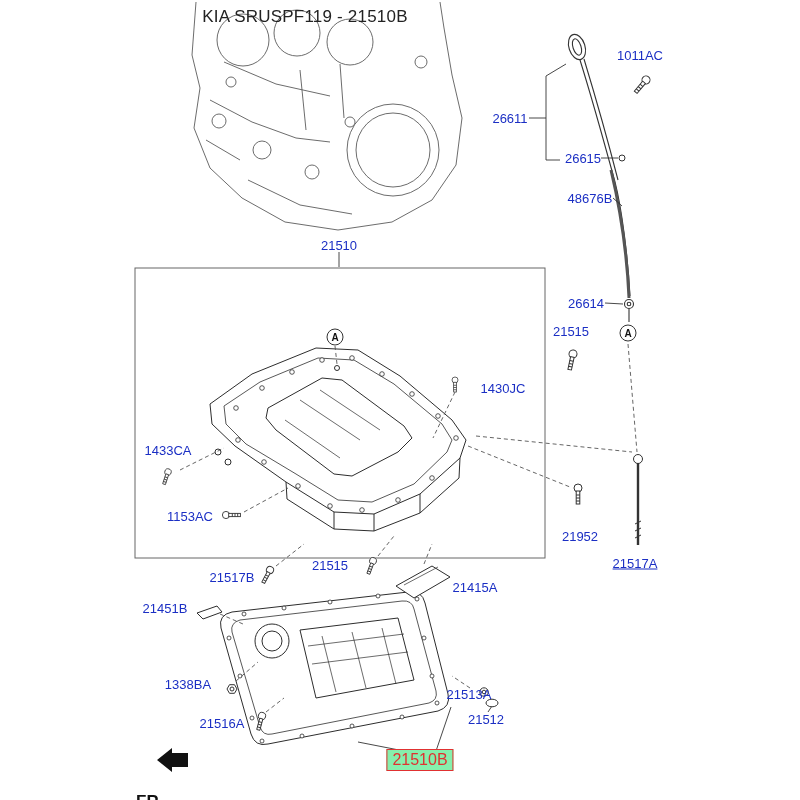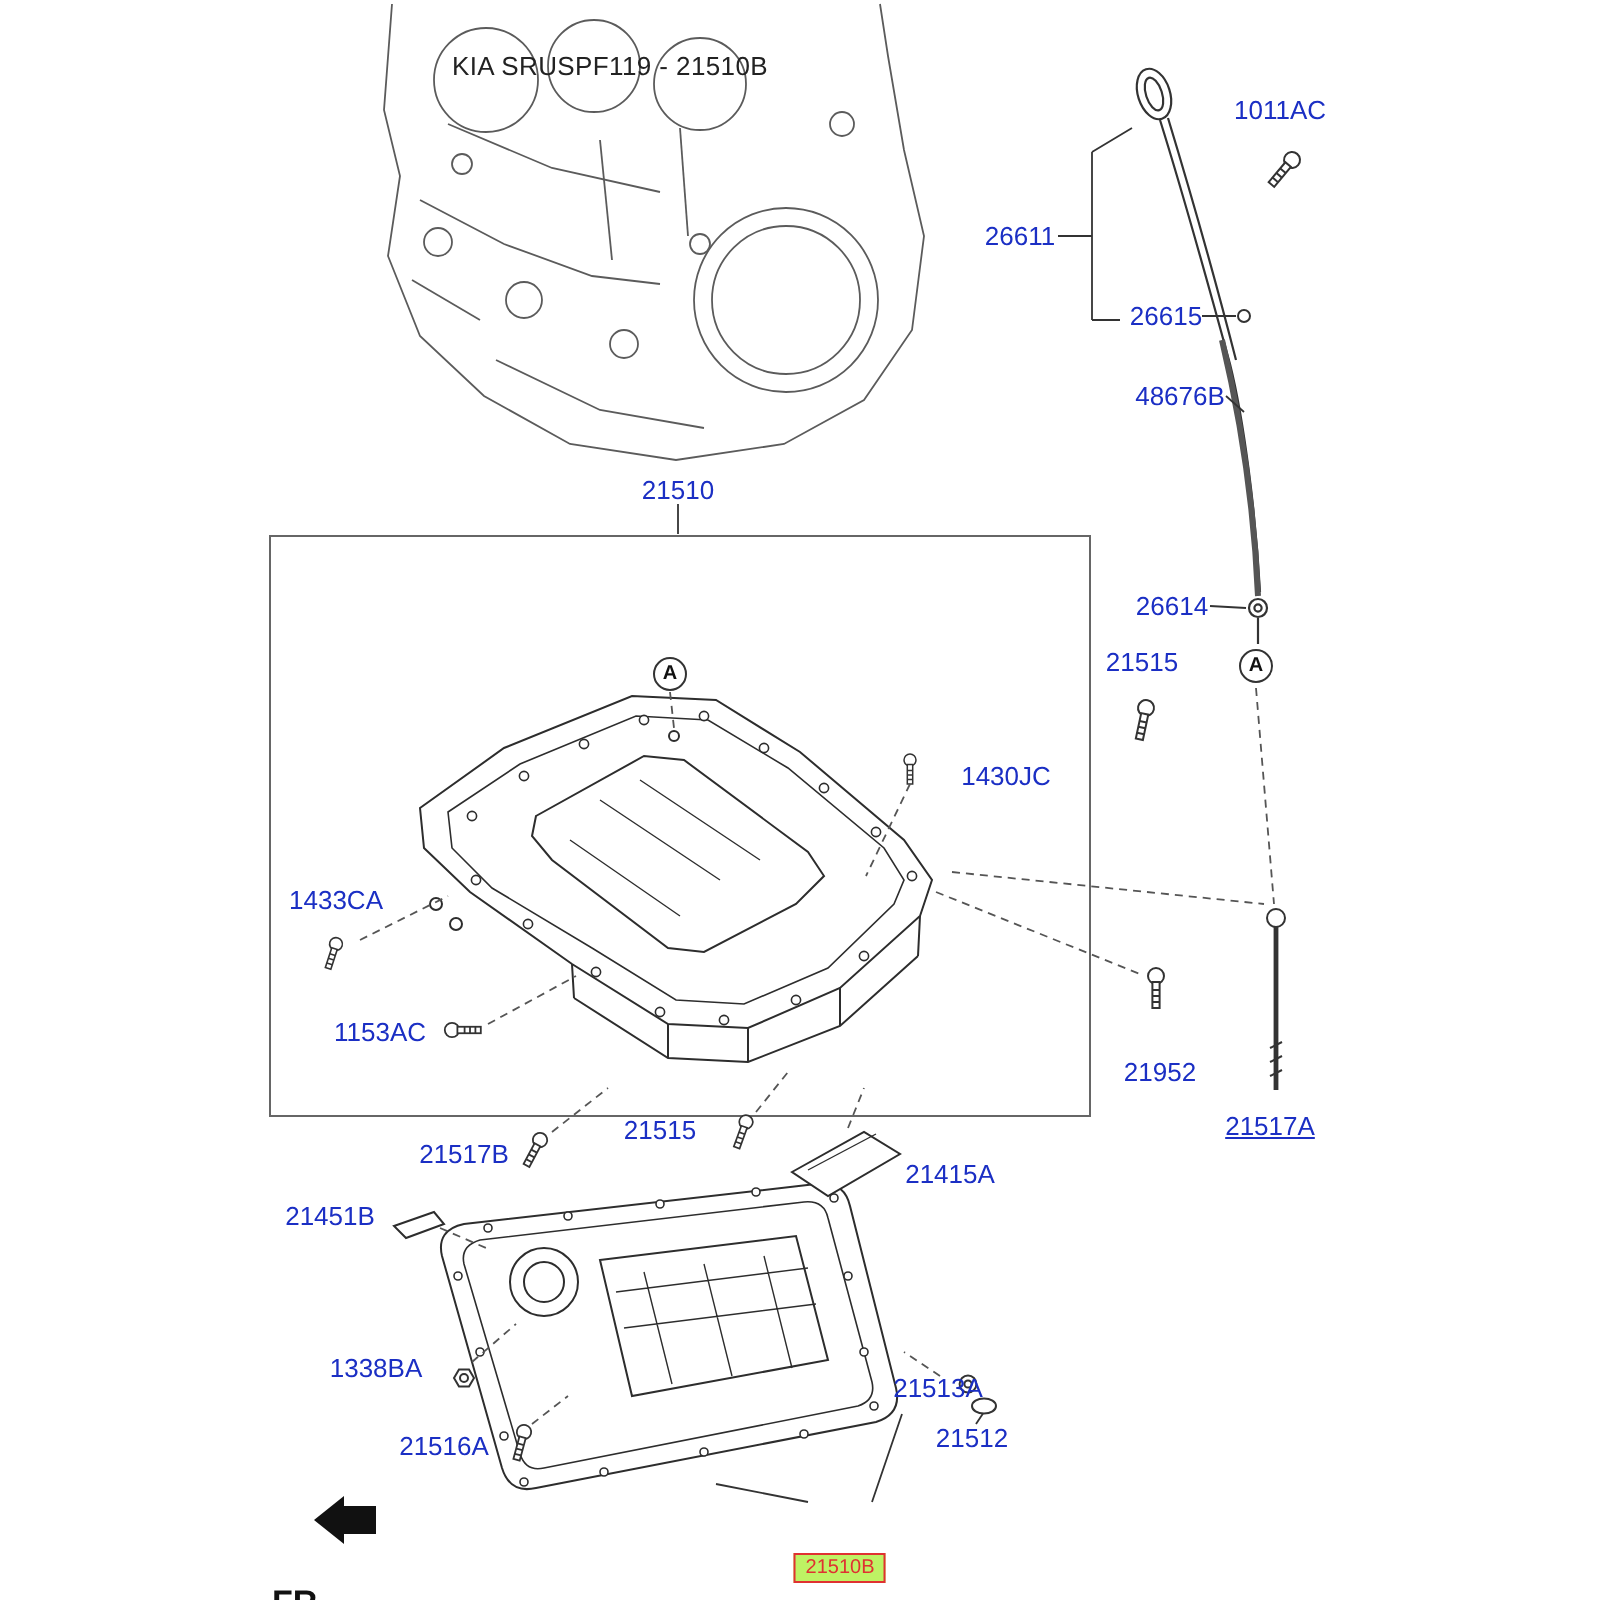--- a/index.html
+++ b/index.html
@@ -1,30 +1,30 @@
 <!DOCTYPE html>
 <html style="--callout-blue: #1b2fc4; --highlight-red: #e03131;"><head>
 <meta charset="utf-8">
 <style>
   * { margin:0; padding:0; box-sizing:border-box; }
   html,body { width:800px; height:800px; }
   body { background:#fff; font-family:"Liberation Sans", sans-serif; }
   .stage { position:relative; width:800px; height:800px; background:#fff; overflow:hidden; }
   .diagram-svg { position:absolute; left:0; top:0; }
-  .title { position:absolute; left:305px; top:33px; transform:translate(-50%,-50%);
-           font-size:13px; color:#222; letter-spacing:.2px; white-space:nowrap; }
+  .title { position:absolute; left:305px; top:17px; transform:translate(-50%,-50%);
+           font-size:17px; color:#222; letter-spacing:.2px; white-space:nowrap; }
   .callout-layer { position:absolute; left:0; top:0; width:100%; height:100%; }
   .callout { position:absolute; transform:translate(-50%,-50%);
              color:var(--callout-blue,#1b2fc4); font-size:13px; white-space:nowrap; cursor:pointer; }
   .marker { position:absolute; transform:translate(-50%,-50%); width:17px; height:17px;
             border:1.3px solid #333; border-radius:50%; background:#fff; color:#111;
             font-size:10px; font-weight:bold; display:flex; align-items:center; justify-content:center; }
   .highlight-callout { position:absolute; transform:translate(-50%,-50%);
             color:var(--highlight-red,#e03131); border:1.6px solid var(--highlight-red,#e03131);
-            background:#bef264; font-size:10px; padding:1px 5px; white-space:nowrap; cursor:pointer;margin-top:24px; }
+            background:#86efac; font-size:16px; padding:1px 5px; white-space:nowrap; cursor:pointer; }
   .fr { position:absolute; left:136px; top:770px; transform:translate(0,-50%);
         font-size:17px; font-weight:bold; color:#111;margin-top:32px; }
 </style>
 </head>
 <body>
 
 <div class="stage">
 
   <svg class="diagram-svg" width="800" height="800" viewBox="0 0 800 800">
     <defs>

